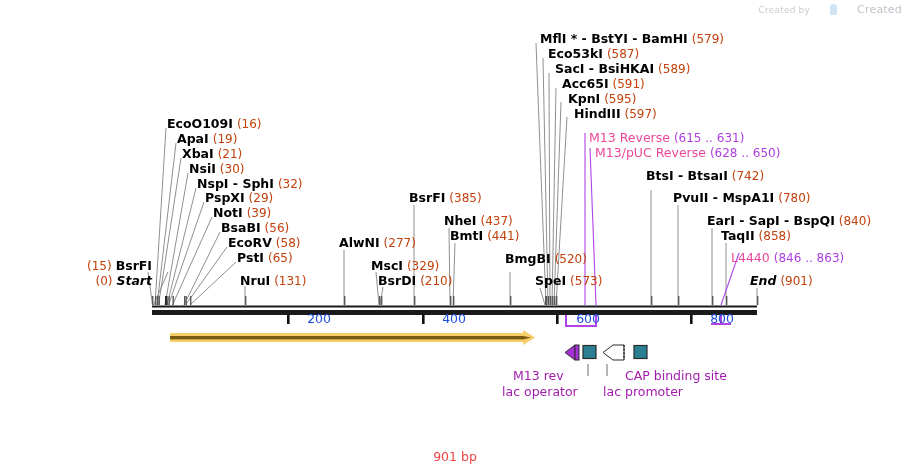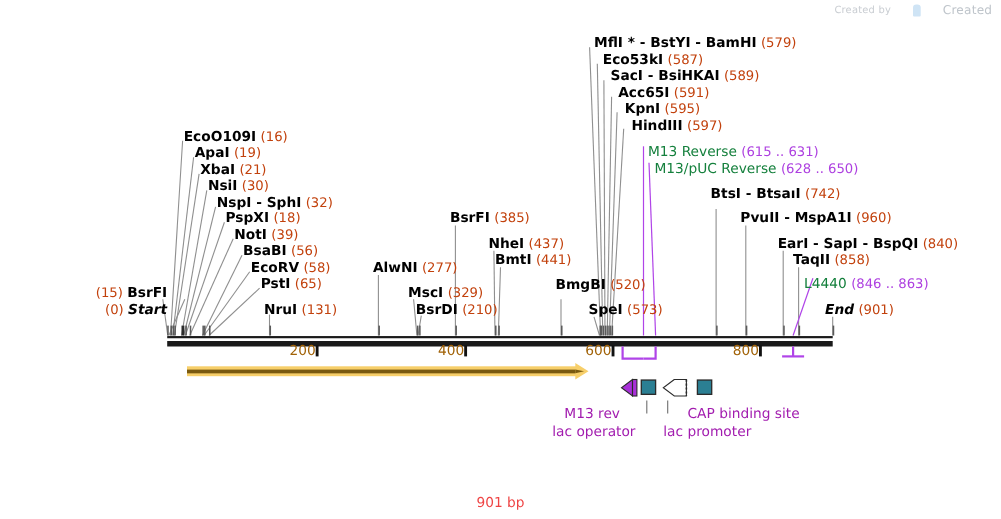--- a/index.html
+++ b/index.html
@@ -29,41 +29,42 @@
   
   .lbl{
     position:absolute;
     white-space:nowrap;
     font-size:12.5px;
     line-height:13px;
   }
   .lbl .nm{font-weight:bold;color:#000;}
   .lbl .pos{color:#c2410c;font-weight:normal;font-size:12px;}
   .lbl.r{text-align:right;}
-  .lbl.feat .nm{font-weight:normal;color:#15803d;}
+  .lbl.feat .nm{font-weight:normal;color:#ec4899;}
   .lbl.feat .pos{color:#ad3fe0;}
   .lbl.term .nm{font-weight:bold;font-style:italic;}
 
   
   .flab{
     position:absolute;white-space:nowrap;
     font-size:12.5px;color:#a21caf;
   }
 
   .title{
     position:absolute;left:0;right:0;text-align:center;
     font-size:14.5px;font-weight:bold;letter-spacing:.3px;margin-top:40px;
   }
   .subtitle{
     position:absolute;left:0;right:0;text-align:center;
     font-size:12.5px;color:#ef4444;
   }
   .tick-num{
-    position:absolute;font-size:12.5px;color:#a16207;
+    position:absolute;font-size:12.5px;color:#1d4ed8;
     transform:translateX(-100%);
+    margin-left:44px;
   }
 </style>
 </head>
 <body>
 
 <div class="wm">
   <span>Created by</span>
   <span class="wm-mark"></span>
   <span class="wm-name">Created</span>
 </div>
@@ -226,21 +227,21 @@
 <div class="lbl" style="left:189px;top:162px">
   <span class="nm">NsiI</span>
   <span class="pos">(30)</span>
 </div>
 <div class="lbl" style="left:197px;top:177px">
   <span class="nm">NspI - SphI</span>
   <span class="pos">(32)</span>
 </div>
 <div class="lbl" style="left:205px;top:191px">
   <span class="nm">PspXI</span>
-  <span class="pos">(18)</span>
+  <span class="pos">(29)</span>
 </div>
 <div class="lbl" style="left:213px;top:206px">
   <span class="nm">NotI</span>
   <span class="pos">(39)</span>
 </div>
 <div class="lbl" style="left:221px;top:221px">
   <span class="nm">BsaBI</span>
   <span class="pos">(56)</span>
 </div>
 <div class="lbl" style="left:228px;top:236px">
@@ -310,21 +311,21 @@
 <div class="lbl" style="left:574px;top:107px">
   <span class="nm">HindIII</span>
   <span class="pos">(597)</span>
 </div>
 <div class="lbl" style="left:646px;top:169px">
   <span class="nm">BtsI - BtsaıI</span>
   <span class="pos">(742)</span>
 </div>
 <div class="lbl" style="left:673px;top:191px">
   <span class="nm">PvuII - MspA1I</span>
-  <span class="pos">(960)</span>
+  <span class="pos">(780)</span>
 </div>
 <div class="lbl" style="left:707px;top:214px">
   <span class="nm">EarI - SapI - BspQI</span>
   <span class="pos">(840)</span>
 </div>
 <div class="lbl" style="left:721px;top:229px">
   <span class="nm">TaqII</span>
   <span class="pos">(858)</span>
 </div>
 <div class="lbl term" style="left:750px;top:274px">

